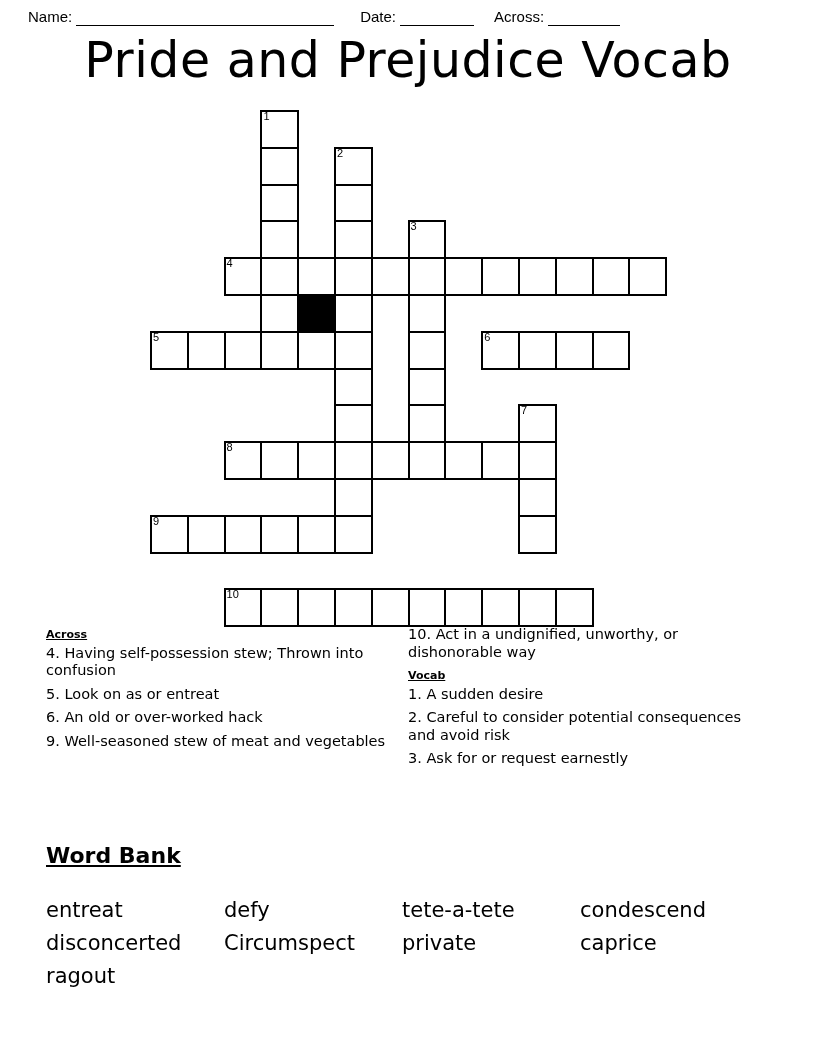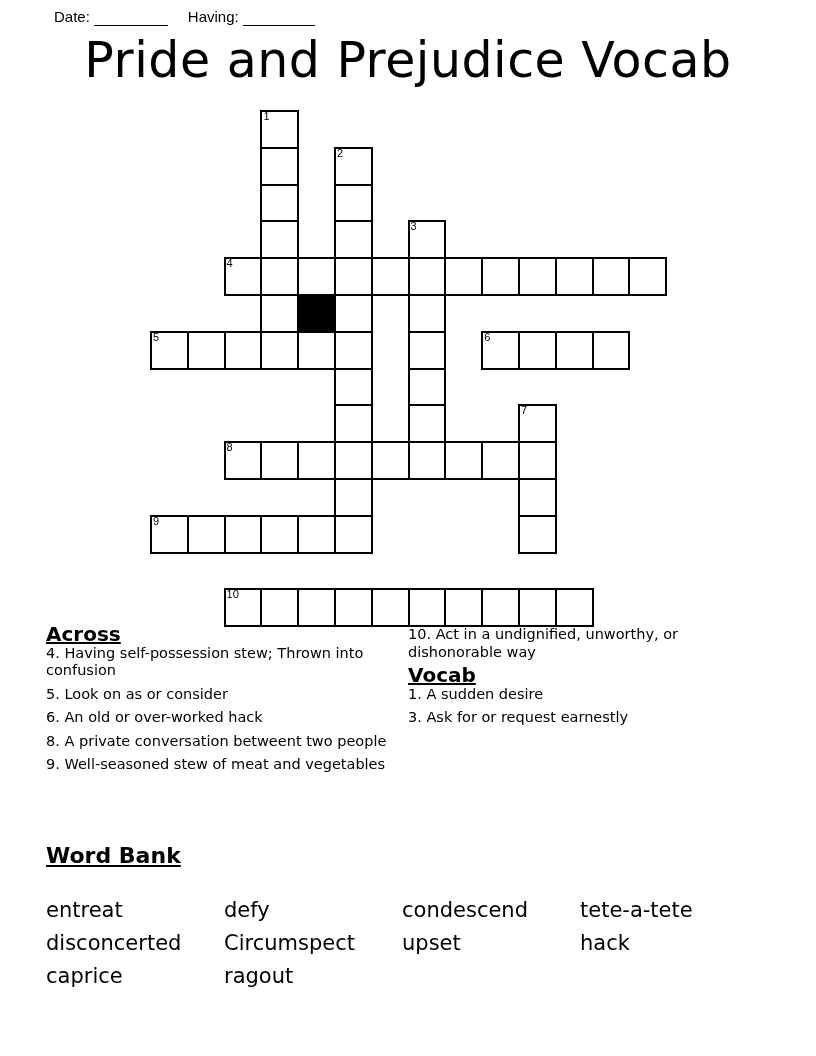--- a/index.html
+++ b/index.html
@@ -102,21 +102,21 @@
     font-family: "DejaVu Sans", sans-serif;
     font-size: 14.5px;
     line-height: 17.5px;
   }
   .clue-col-left  { left: 46px;  width: 348px; }
   .clue-col-right { left: 408px; width: 336px; }
 
   .clue-heading {
     font-weight: 700;
     text-decoration: underline;
-    font-size: 20px;
+    font-size: 11px;
     margin-bottom: 1px;
     display: block;
   }
   .clue {
     display: block;
     margin-bottom: 6px;
   }
   .clue .n {
     font-weight: 400;
   }
@@ -146,28 +146,32 @@
     font-family: "DejaVu Sans", sans-serif;
     font-size: 21px;
     line-height: 28px;
     white-space: nowrap;
   }
 </style>
 </head>
 <body>
 
 <div class="header-line">
+  <span class="field">
+    <span class="lbl">Name:</span>
+    <span class="rule rule-name"></span>
+  </span>
   <span class="gap-a"></span>
   <span class="field">
     <span class="lbl">Date:</span>
     <span class="rule rule-date"></span>
   </span>
   <span class="gap-b"></span>
   <span class="field">
-    <span class="lbl">Having:</span>
+    <span class="lbl">Across:</span>
     <span class="rule rule-period"></span>
   </span>
 </div>
 
 <div class="page-title">Pride and Prejudice Vocab</div>
 
 <div class="crossword" id="crossword-grid">
     <div class="cell" style="left: 260.4px; top: 110px; width: 38.8px; height: 38.8px;">
       <span class="num">1</span>
     </div>
@@ -256,45 +260,44 @@
     <div class="cell" style="left: 518px; top: 588.4px; width: 38.8px; height: 38.8px;"></div>
     <div class="cell" style="left: 554.8px; top: 588.4px; width: 38.8px; height: 38.8px;"></div>
     <div class="cell blocked" style="left: 297.2px; top: 294px; width: 38.8px; height: 38.8px;"></div>
   </div>
 
 <div class="clues">
   <div class="clue-col clue-col-left">
     <span class="clue-heading">Across</span>
     <div id="across-list-left">
         <span class="clue"><span class="n">4. </span><span>Having self-possession stew; Thrown into confusion</span></span>
-        <span class="clue"><span class="n">5. </span><span>Look on as or consider</span></span>
+        <span class="clue"><span class="n">5. </span><span>Look on as or entreat</span></span>
         <span class="clue"><span class="n">6. </span><span>An old or over-worked hack</span></span>
-        <span class="clue"><span class="n">8. </span><span>A private conversation betweent two people</span></span>
         <span class="clue"><span class="n">9. </span><span>Well-seasoned stew of meat and vegetables</span></span>
       </div>
   </div>
   <div class="clue-col clue-col-right">
     <div id="across-list-right">
         <span class="clue"><span class="n">10. </span><span>Act in a undignified, unworthy, or dishonorable way</span></span>
       </div>
     <span class="clue-heading">Vocab</span>
     <div id="down-list">
         <span class="clue"><span class="n">1. </span><span>A sudden desire</span></span>
+        <span class="clue"><span class="n">2. </span><span>Careful to consider potential consequences and avoid risk</span></span>
         <span class="clue"><span class="n">3. </span><span>Ask for or request earnestly</span></span>
       </div>
   </div>
 </div>
 
 <div class="wordbank">
   <span class="wb-title">Word Bank</span>
   <div class="wb-grid" id="word-bank-grid">
       <span class="wb-word">entreat</span>
       <span class="wb-word">defy</span>
+      <span class="wb-word">tete-a-tete</span>
       <span class="wb-word">condescend</span>
-      <span class="wb-word">tete-a-tete</span>
       <span class="wb-word">disconcerted</span>
       <span class="wb-word">Circumspect</span>
-      <span class="wb-word">upset</span>
-      <span class="wb-word">hack</span>
+      <span class="wb-word">private</span>
       <span class="wb-word">caprice</span>
       <span class="wb-word">ragout</span>
     </div>
 </div>
 
 </body></html>

